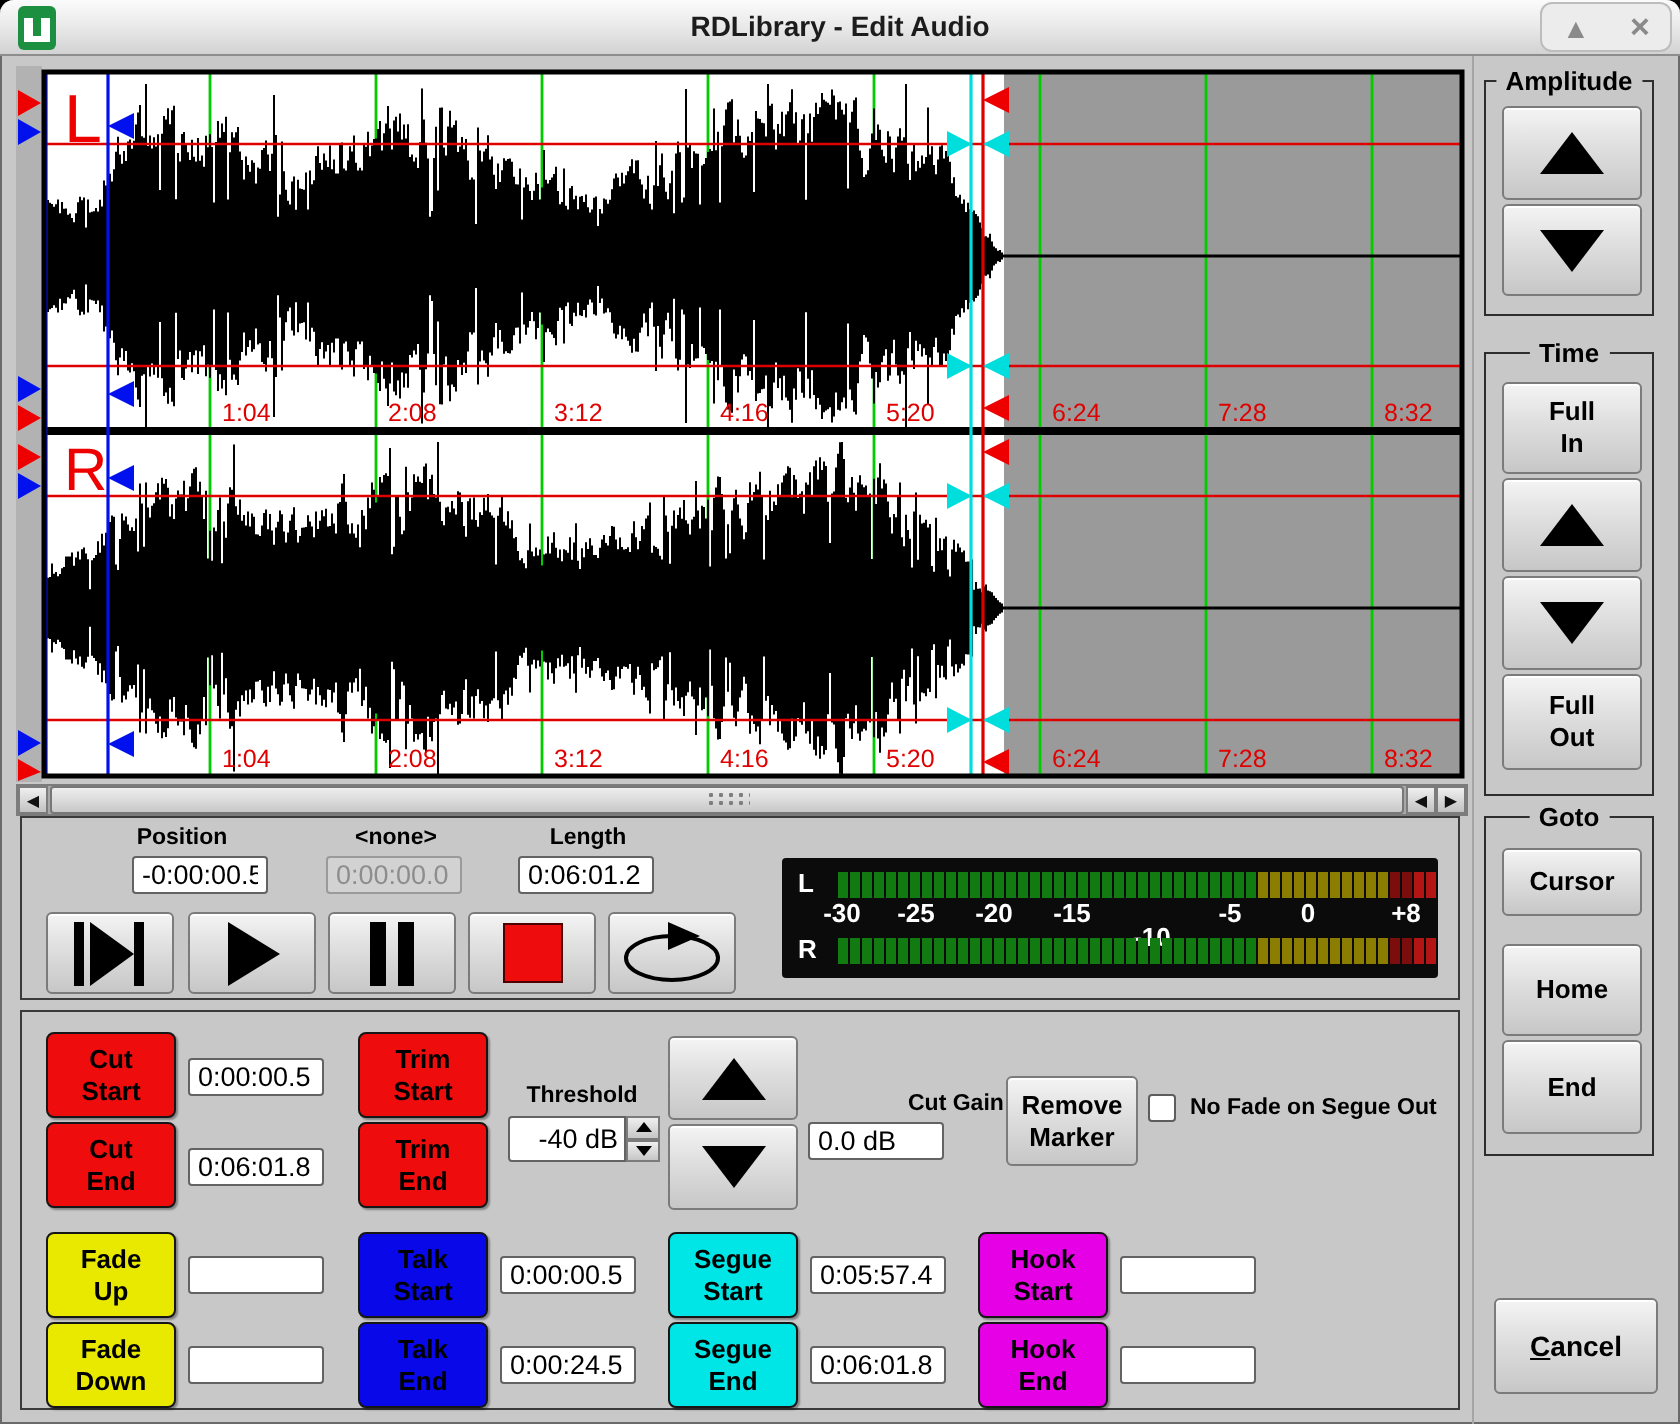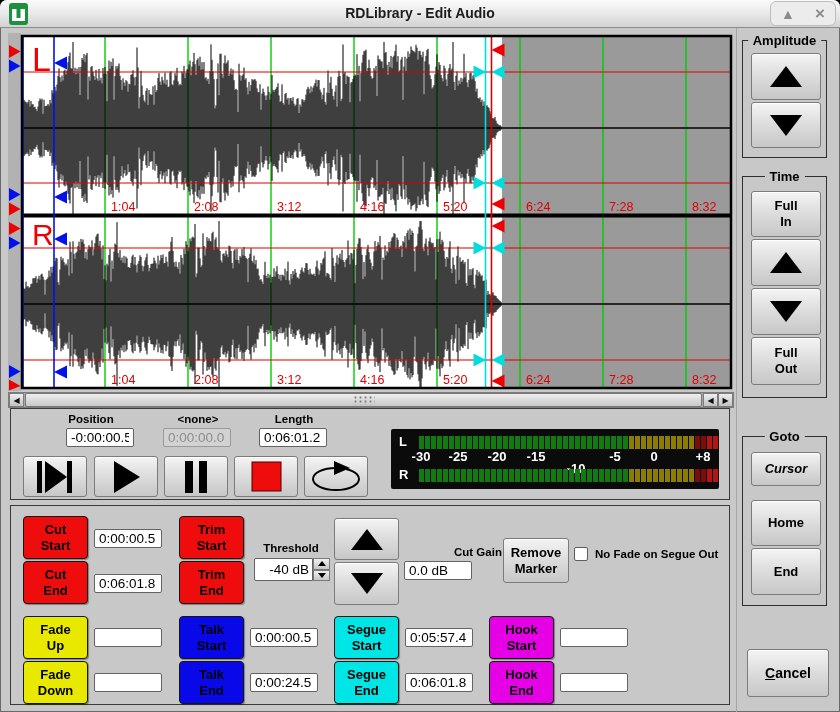--- a/index.html
+++ b/index.html
@@ -434,22 +434,22 @@
   <div class="grpbox" style="left:742px;top:176px;width:85px;height:222px;">
     <span class="grplabel">Time</span>
     <div class="btn" style="left:8px;top:14px;width:70px;height:46px;">Full
 In</div>
     <div class="btn" style="left:8px;top:62px;width:70px;height:47px;"><span class="tri-up"></span></div>
     <div class="btn" style="left:8px;top:111px;width:70px;height:47px;"><span class="tri-down"></span></div>
     <div class="btn" style="left:8px;top:160px;width:70px;height:48px;">Full
 Out</div>
   </div>
 
-  <div class="grpbox" style="left:742px;top:408px;width:85px;height:170px;margin-top:28px;">
+  <div class="grpbox" style="left:742px;top:408px;width:85px;height:170px;">
     <span class="grplabel">Goto</span>
-    <div class="btn" style="left:8px;top:15px;width:70px;height:34px;font-style:italic;">Cursor</div>
+    <div class="btn" style="left:8px;top:15px;width:70px;height:34px;">Cursor</div>
     <div class="btn" style="left:8px;top:63px;width:70px;height:46px;">Home</div>
     <div class="btn" style="left:8px;top:111px;width:70px;height:47px;">End</div>
   </div>
 
   <div class="btn" style="left:747px;top:649px;width:82px;height:48px;font-size:14px;"><span><span class="u">C</span><span>ancel</span></span></div>
 
 </div>
 
 </body></html>

